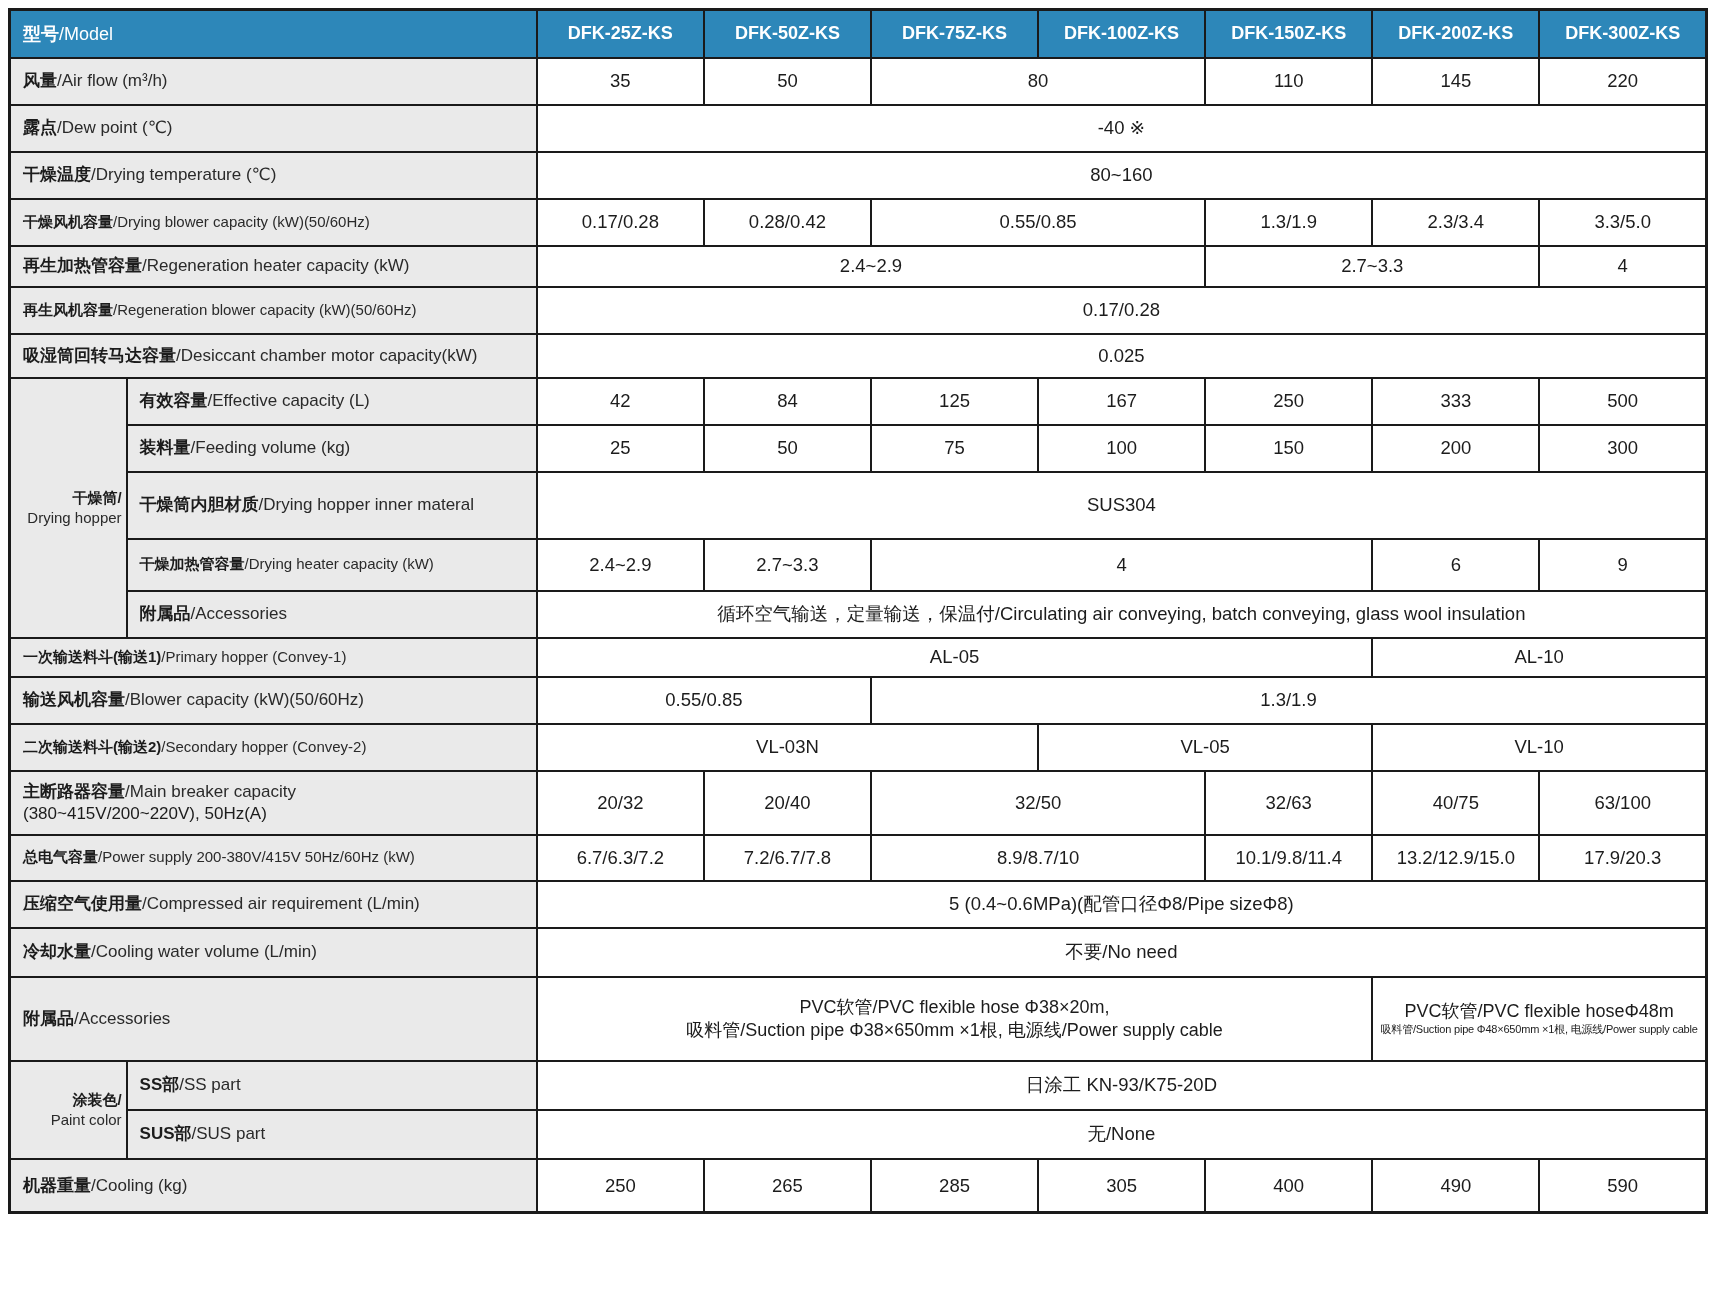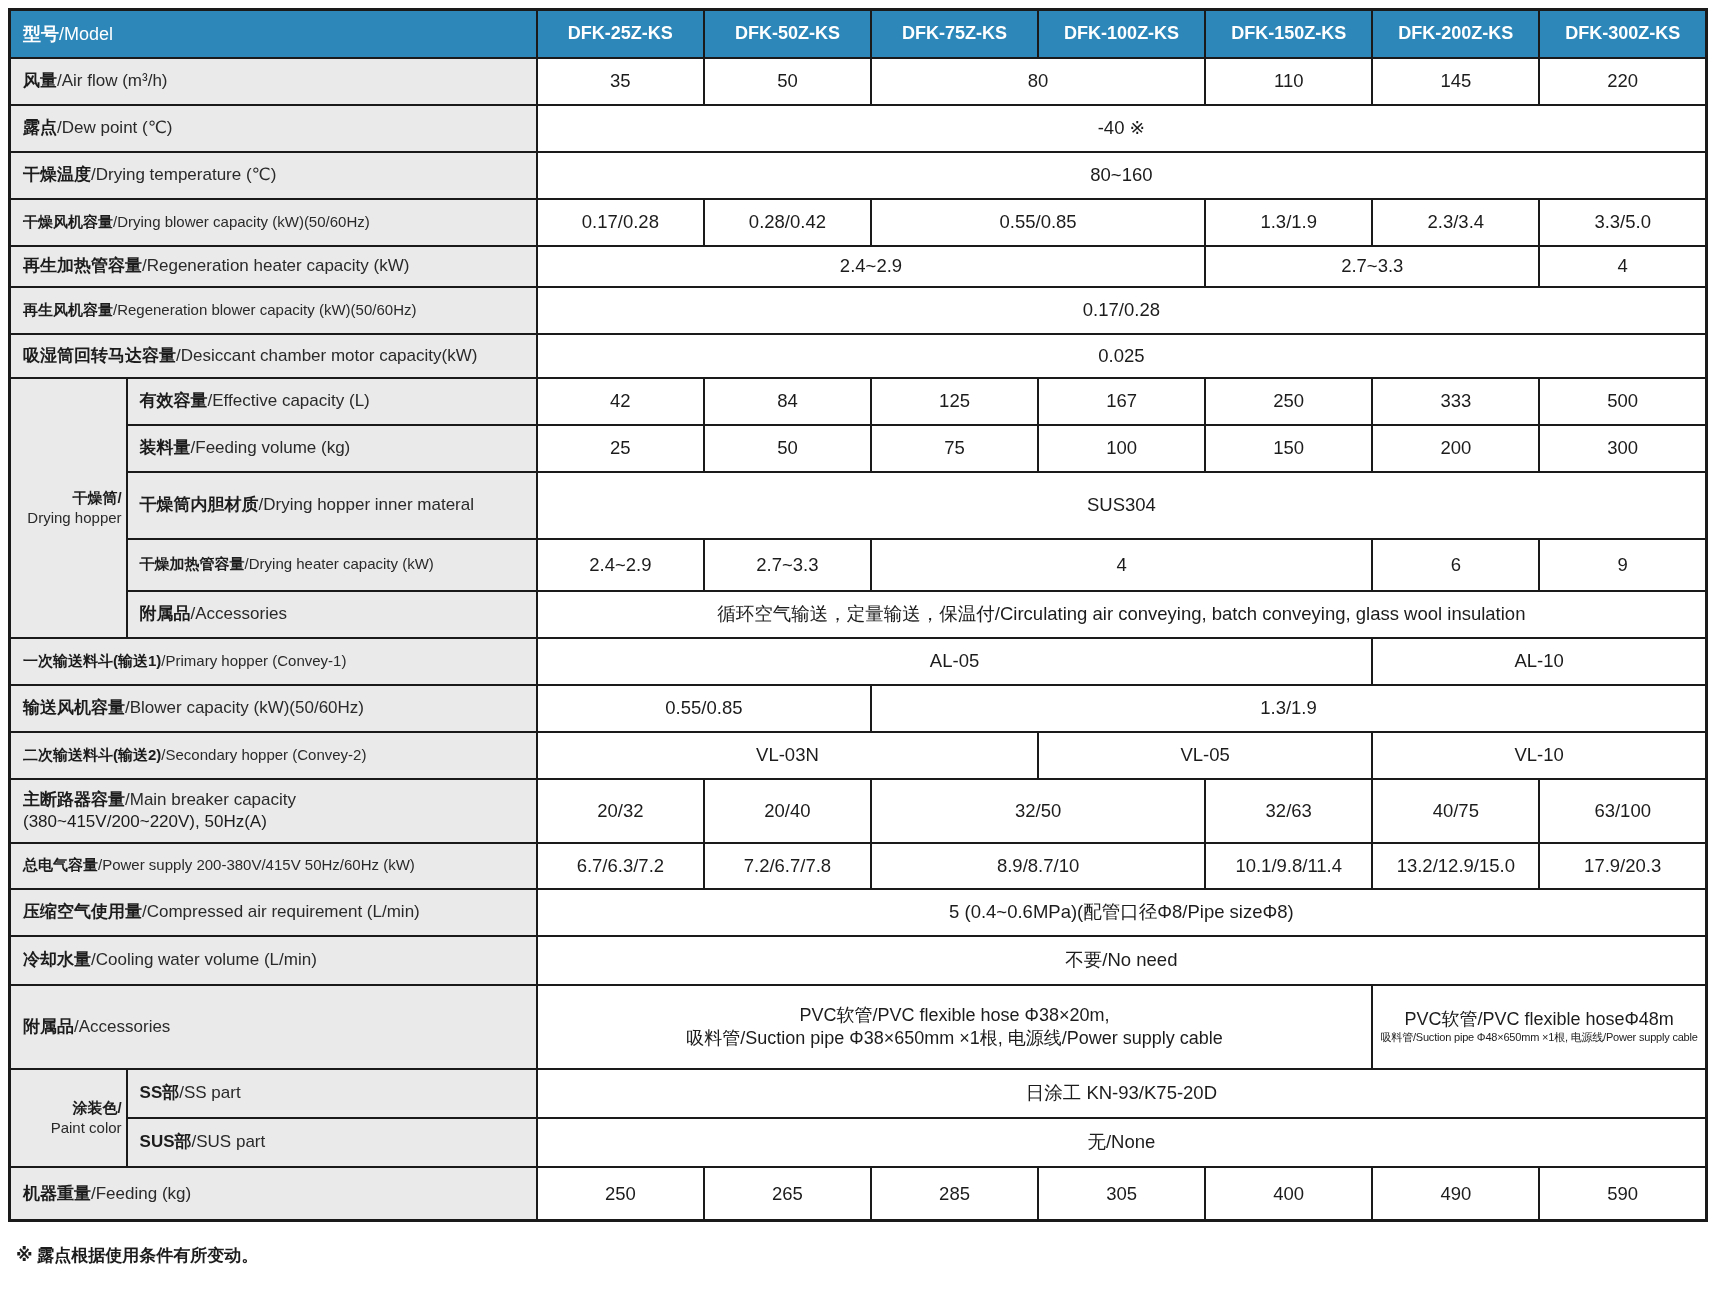--- a/index.html
+++ b/index.html
@@ -235,21 +235,21 @@
             <td class="value-cell">
               <div class="v1">9</div>
             </td>
           </tr>
           <tr style="height: 47px;">
             <td class="label-cell"><span class="zh">附属品</span><span class="en">/Accessories</span></td>
             <td class="value-cell" colspan="7">
               <div class="v1">循环空气输送，定量输送，保温付/Circulating air conveying, batch conveying, glass wool insulation</div>
             </td>
           </tr>
-          <tr style="height: 47px;">
+          <tr style="height: 39px;">
             <td class="label-cell small" colspan="2"><span class="zh">一次输送料斗(输送1)</span><span class="en">/Primary hopper (Convey-1)</span></td>
             <td class="value-cell" colspan="5">
               <div class="v1">AL-05</div>
             </td>
             <td class="value-cell" colspan="2">
               <div class="v1">AL-10</div>
             </td>
           </tr>
           <tr style="height: 47px;">
             <td class="label-cell" colspan="2"><span class="zh">输送风机容量</span><span class="en">/Blower capacity (kW)(50/60Hz)</span></td>
@@ -347,21 +347,21 @@
               <div class="v1">日涂工 KN-93/K75-20D</div>
             </td>
           </tr>
           <tr style="height: 49px;">
             <td class="label-cell"><span class="zh">SUS部</span><span class="en">/SUS part</span></td>
             <td class="value-cell" colspan="7">
               <div class="v1">无/None</div>
             </td>
           </tr>
           <tr style="height: 54px;">
-            <td class="label-cell" colspan="2"><span class="zh">机器重量</span><span class="en">/Feeding (kg)</span></td>
+            <td class="label-cell" colspan="2"><span class="zh">机器重量</span><span class="en">/Cooling (kg)</span></td>
             <td class="value-cell">
               <div class="v1">250</div>
             </td>
             <td class="value-cell">
               <div class="v1">265</div>
             </td>
             <td class="value-cell">
               <div class="v1">285</div>
             </td>
             <td class="value-cell">
@@ -374,15 +374,14 @@
               <div class="v1">490</div>
             </td>
             <td class="value-cell">
               <div class="v1">590</div>
             </td>
           </tr>
         </tbody>
       </table>
     </div>
   <div id="footnote">
-    <div class="fn-zh">※ 露点根据使用条件有所变动。</div>
   </div>
 </div>
 
 </body></html>

